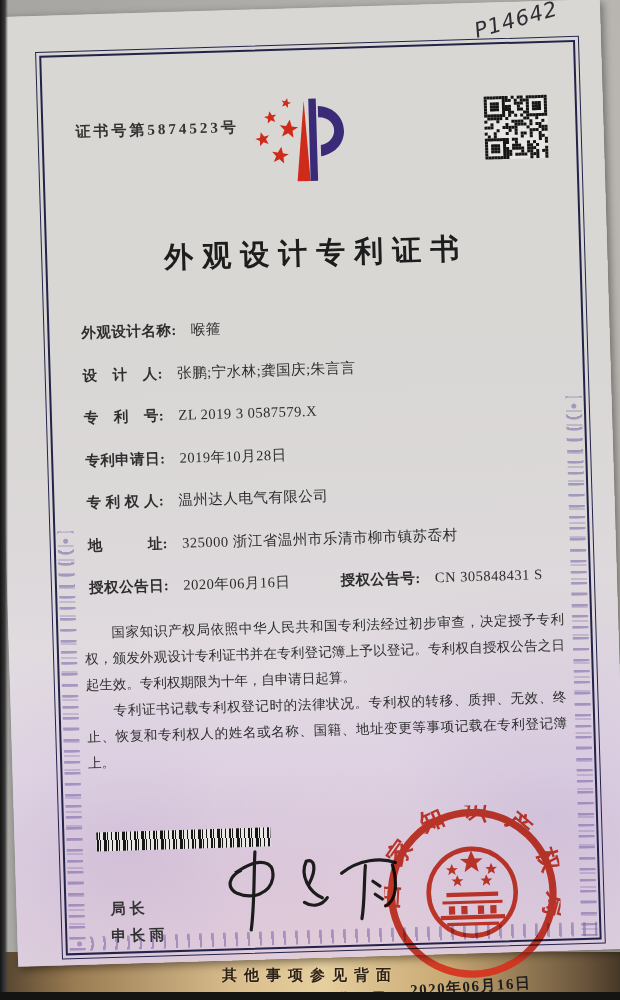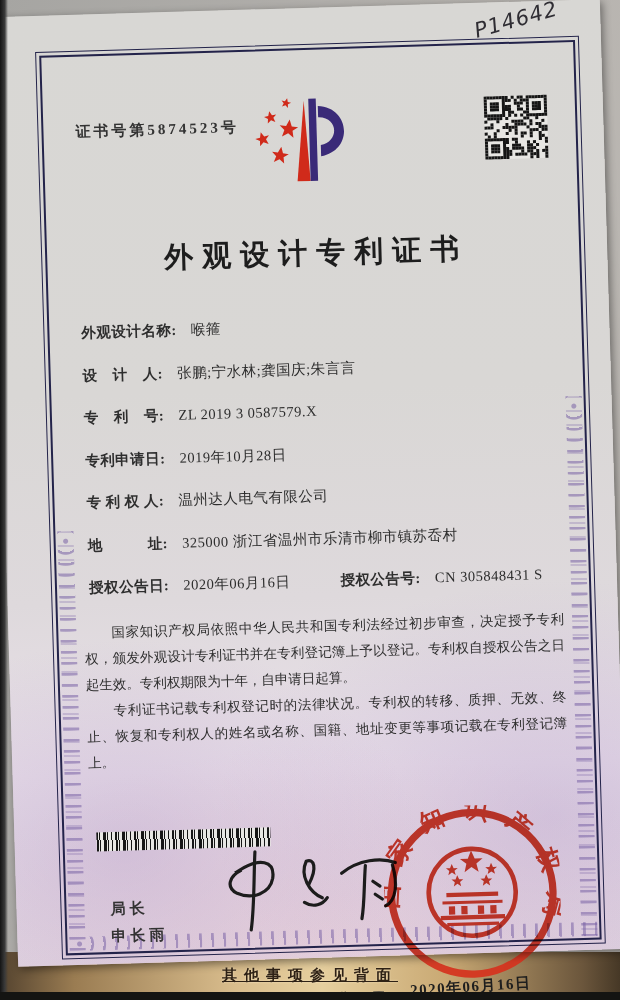--- a/index.html
+++ b/index.html
@@ -11,21 +11,21 @@
   }
   .edge-left{position:absolute;left:0;top:0;width:8px;height:1000px;
     background:linear-gradient(90deg,#141414,#3a3a3a 60%,rgba(60,60,60,0));z-index:6;}
   .edge-bottom{position:absolute;left:0;bottom:0;width:620px;height:8px;background:#141412;z-index:6;}
 
   
   .back-strip{position:absolute;left:0;top:952px;width:620px;height:46px;z-index:1;
     background:linear-gradient(90deg,#54432f 0%,#9a7c52 12%,#d9bd8d 38%,#e6cf9e 52%,#c9a974 72%,#6b563c 94%,#463826 100%);
     display:flex;align-items:center;justify-content:center;}
   .back-strip span{font-size:15px;font-weight:bold;letter-spacing:7px;color:#2e2115;
-    text-shadow:0 0 2px rgba(255,240,210,.6);text-decoration:underline;}
+    text-shadow:0 0 2px rgba(255,240,210,.6);}
 
   
   .sheet{position:absolute;left:4px;top:8px;width:610px;height:950px;z-index:3;
     transform:rotate(-1.7deg);transform-origin:50% 50%;
     background:
       radial-gradient(420px 300px at 18% 88%,rgba(176,148,198,.38),rgba(176,148,198,0) 70%),
       radial-gradient(480px 340px at 88% 86%,rgba(168,140,196,.34),rgba(168,140,196,0) 70%),
       radial-gradient(520px 260px at 50% 98%,rgba(236,205,214,.55),rgba(236,205,214,0) 75%),
       linear-gradient(180deg,#d8d7d4 0%,#d9d7d5 40%,#ded9dc 62%,#e9e0e9 80%,#e2d8e2 100%);
     box-shadow:2px 3px 8px rgba(0,0,0,.45);}

